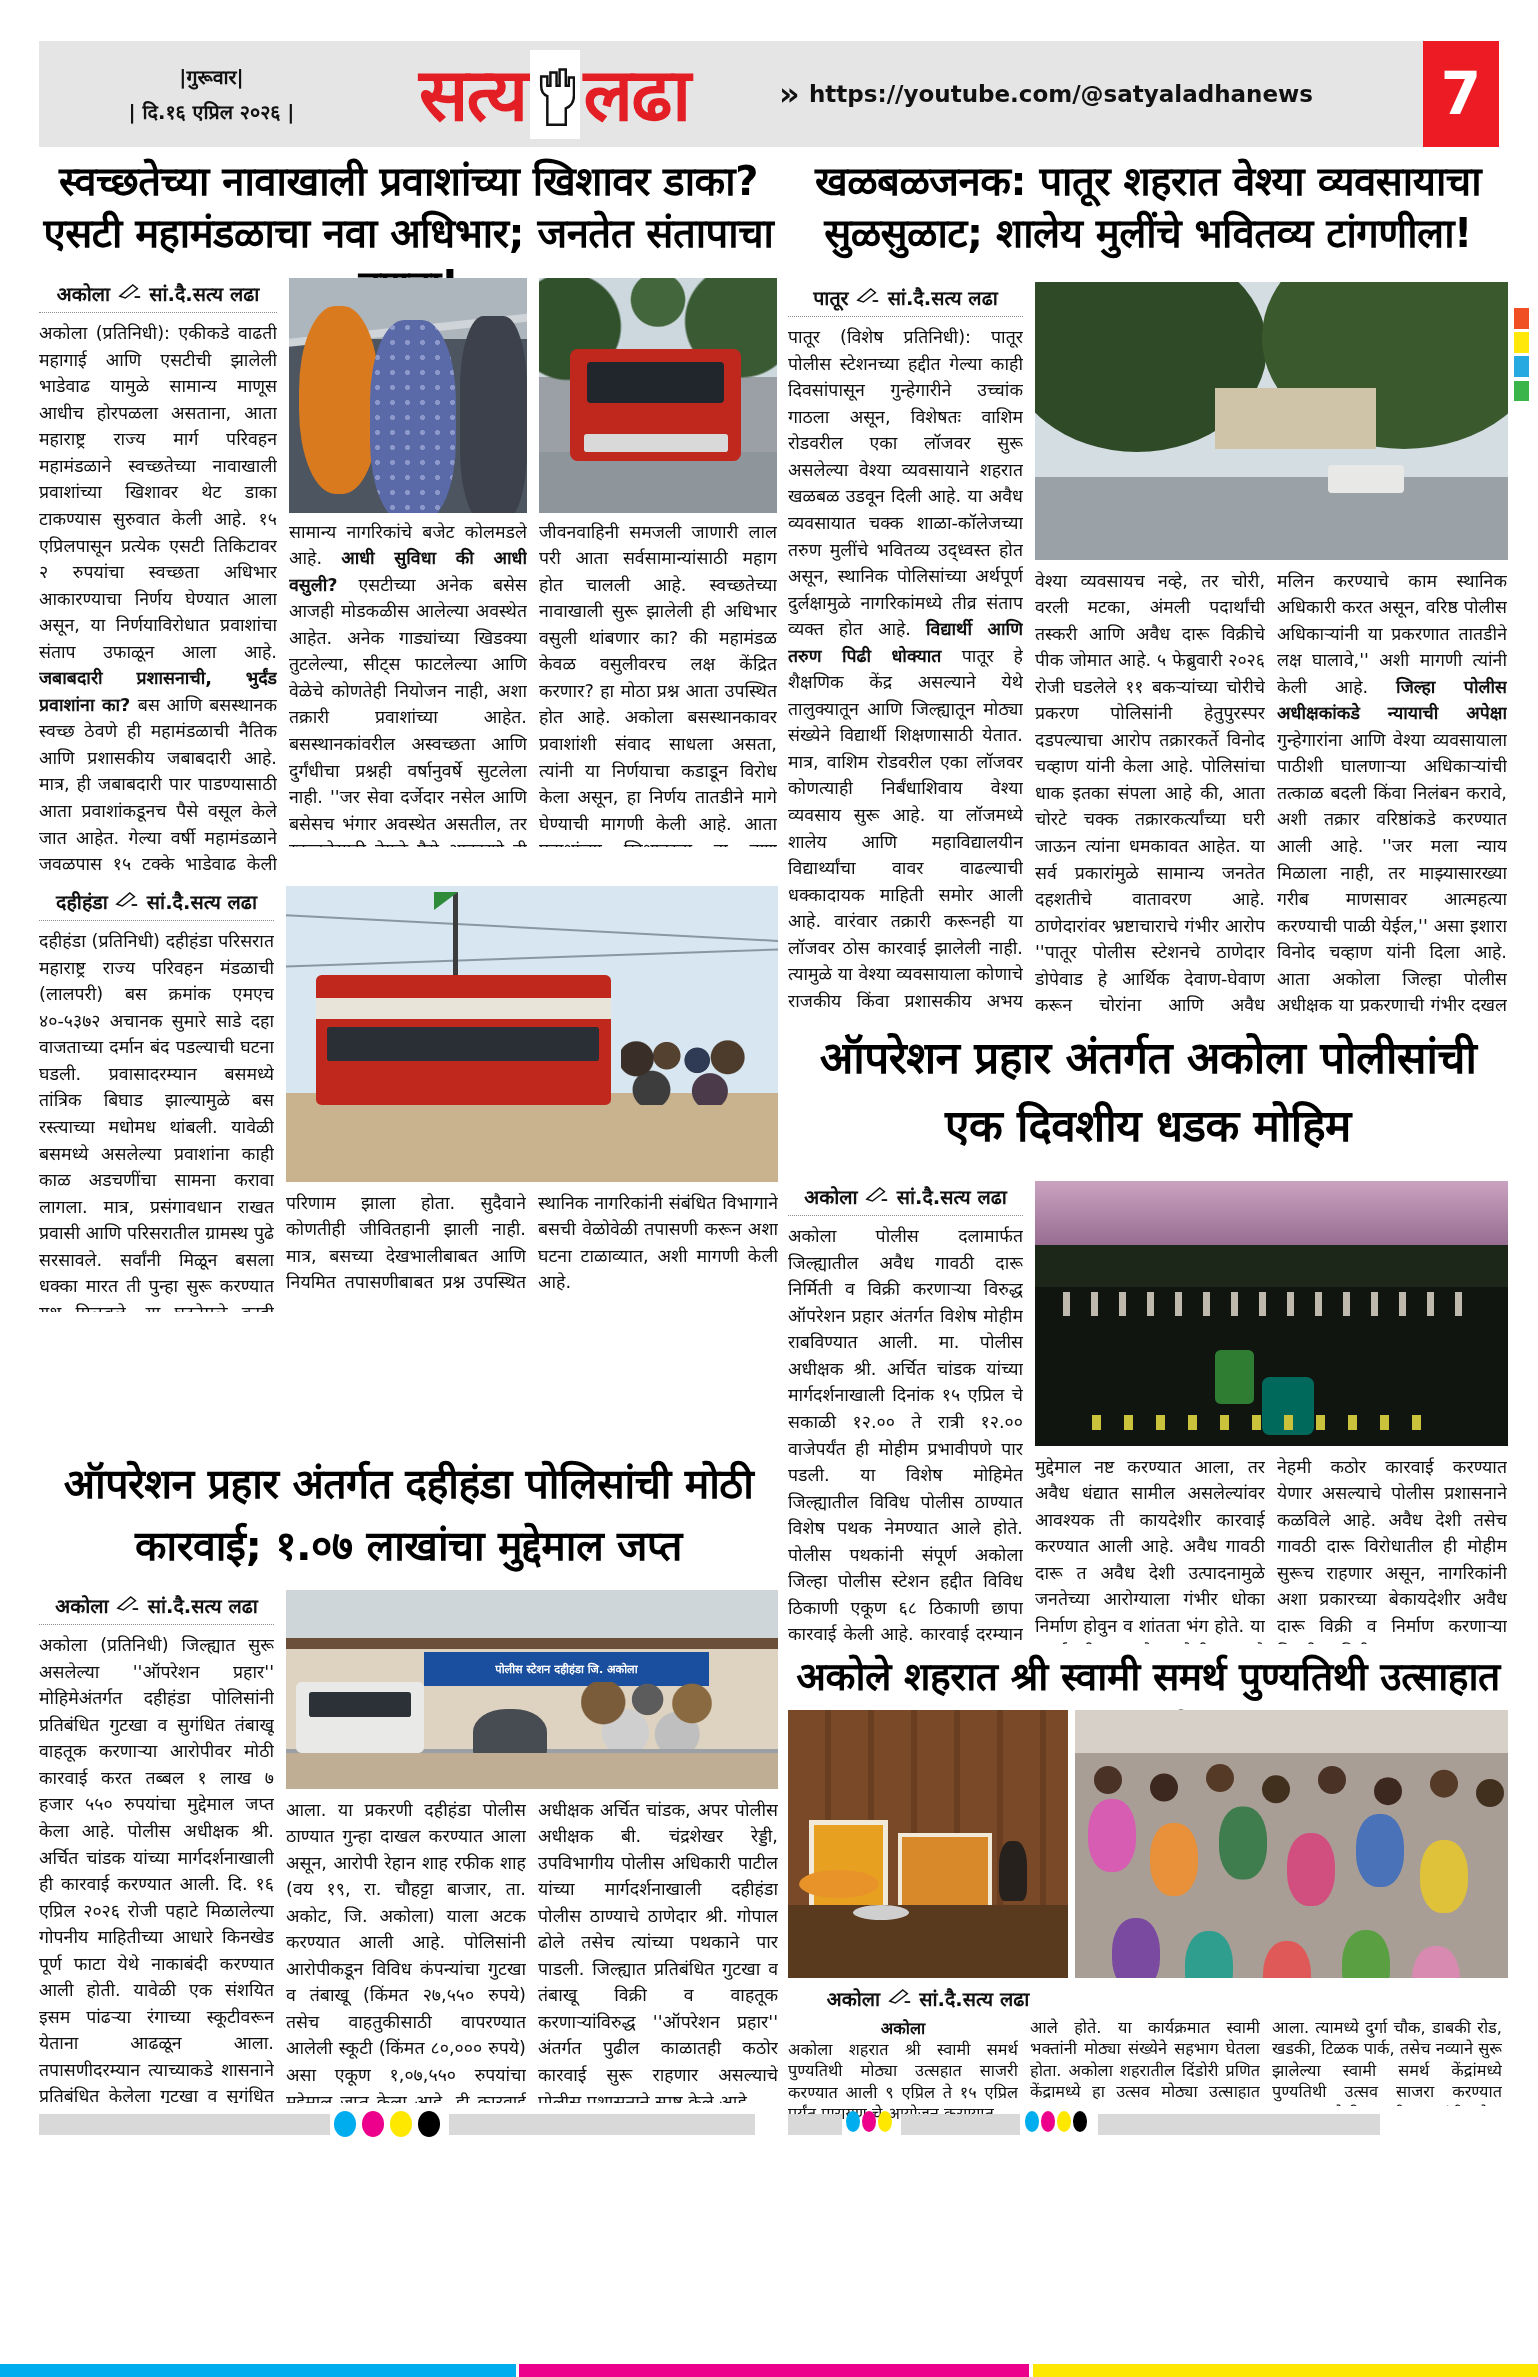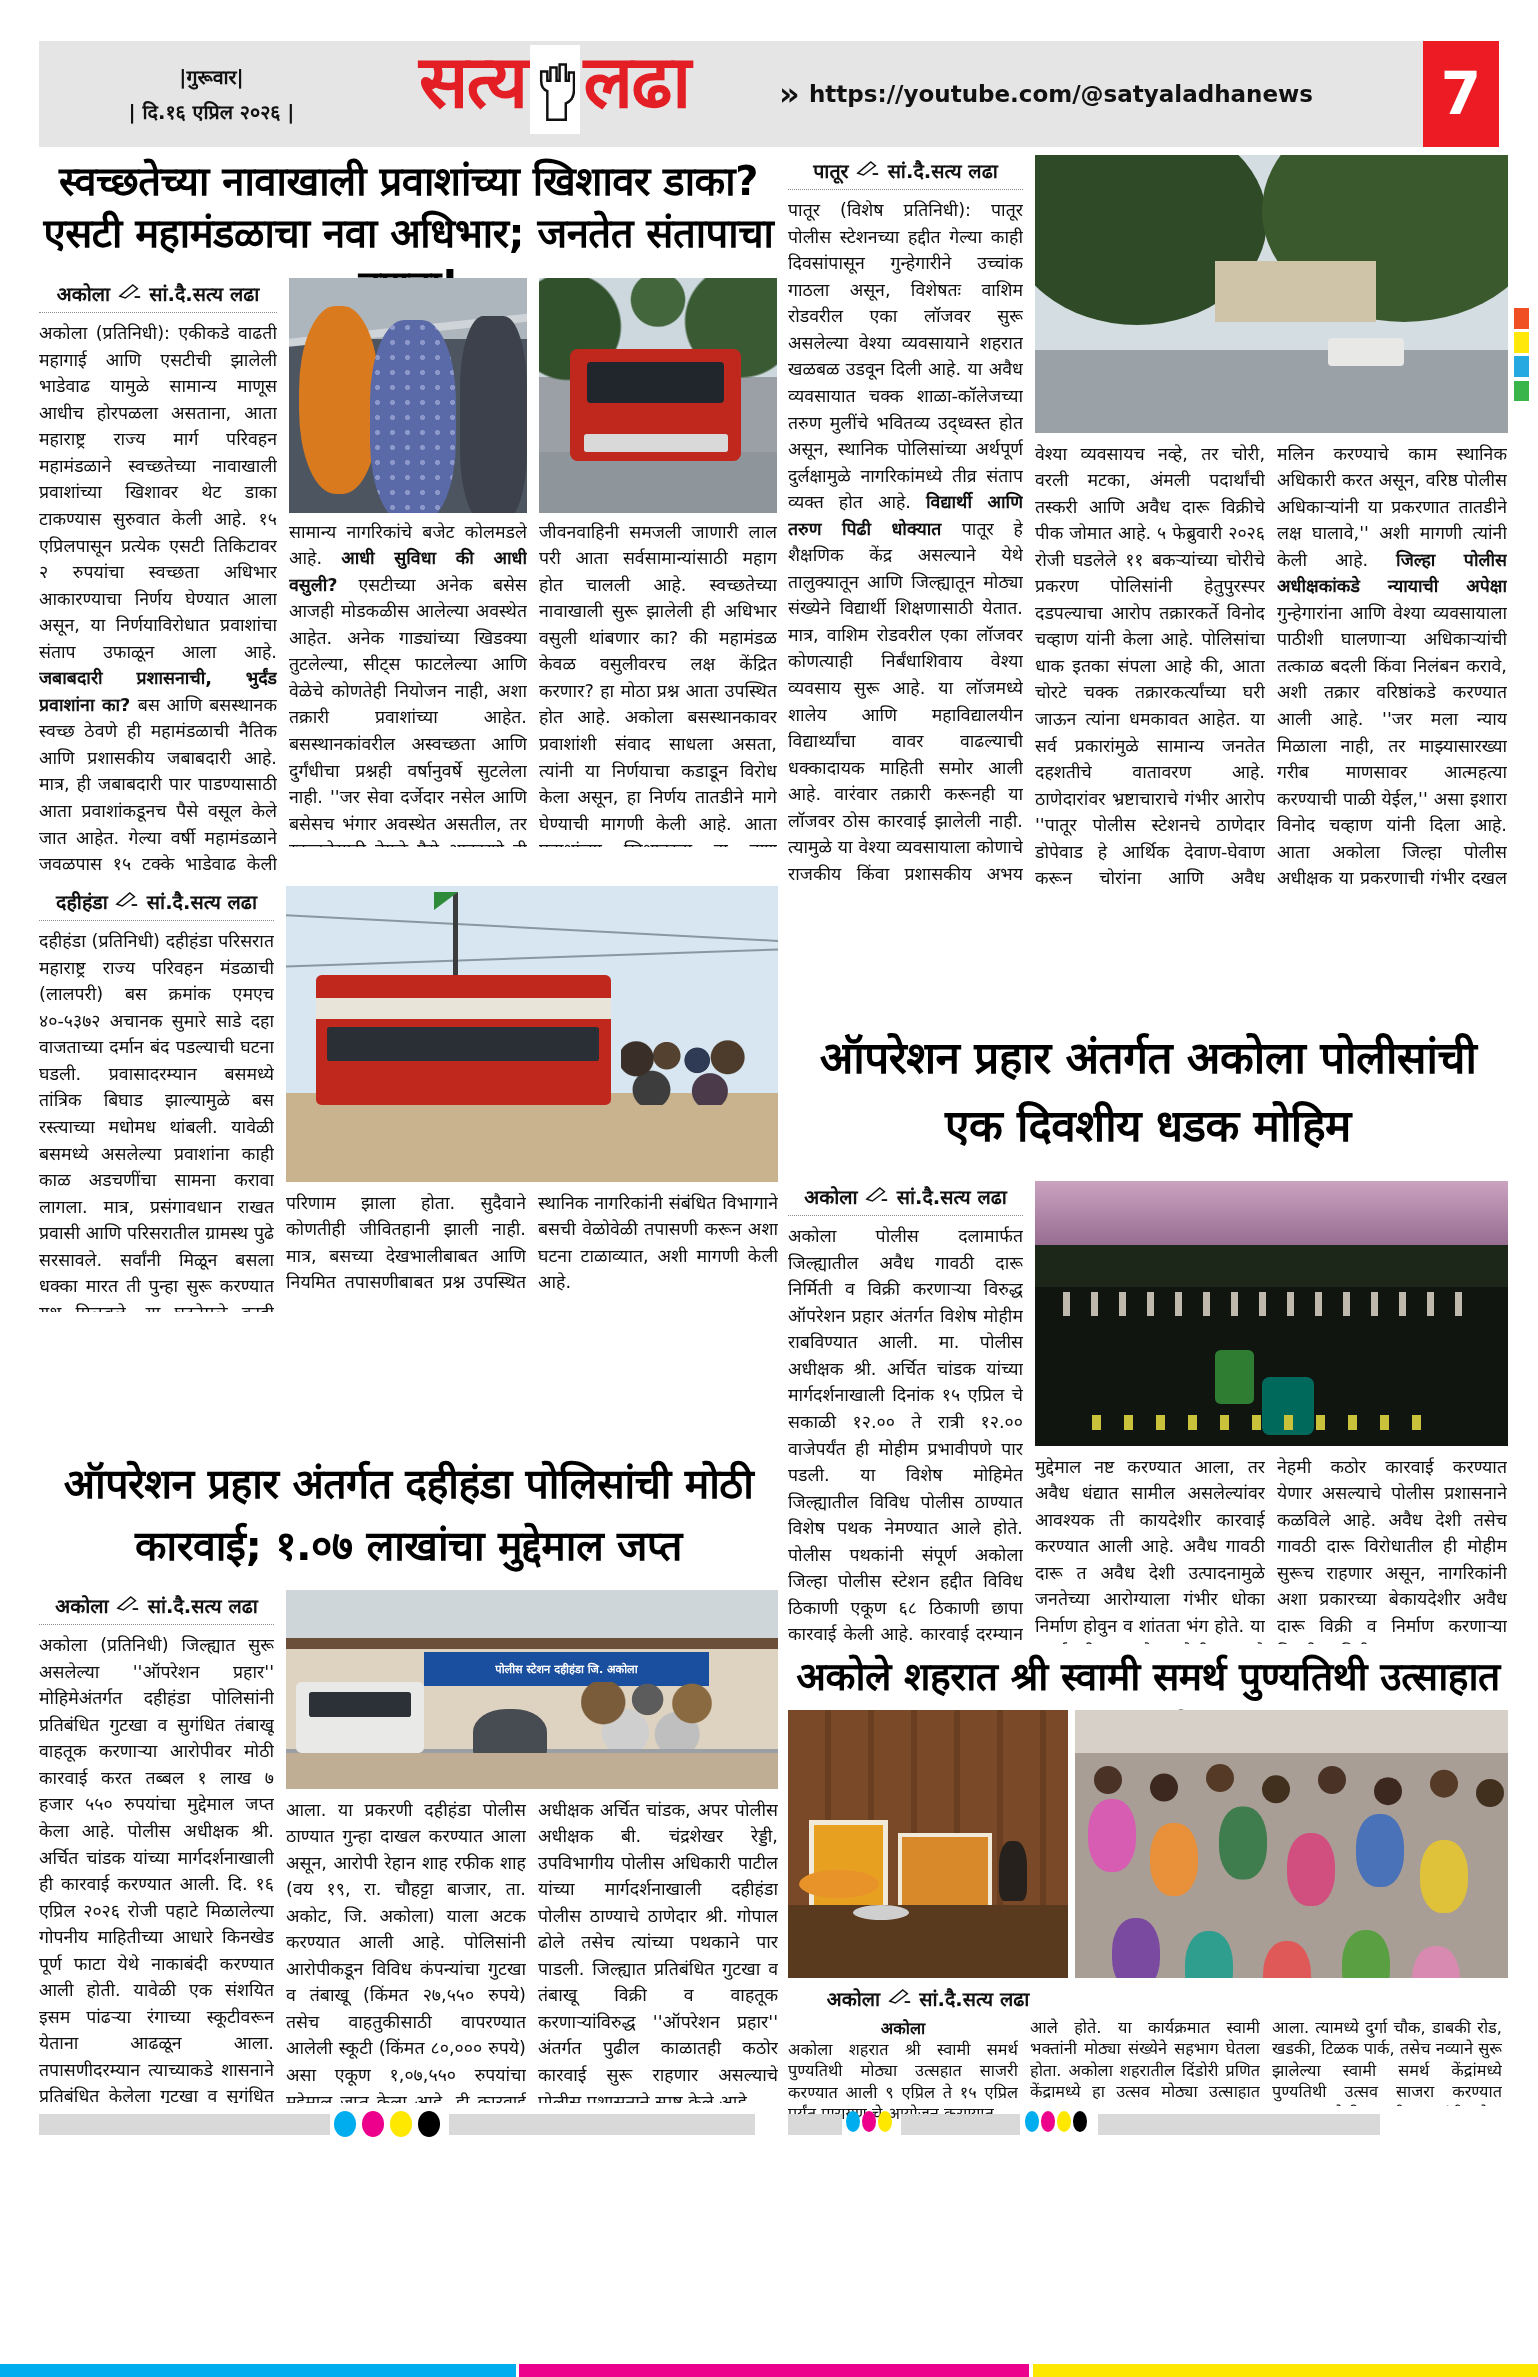--- a/index.html
+++ b/index.html
@@ -2,21 +2,21 @@
 <html style="font-size:15px"><head>
 <meta charset="utf-8">
 <style>
   html,body{margin:0;padding:0;}
   body{width:1538px;height:2377px;background:#fff;font-family:"DejaVu Sans","Liberation Sans",sans-serif;color:#111;}
   #page{position:relative;width:1538px;height:2377px;overflow:hidden;background:#fff;}
 
   
   .hdr{position:absolute;left:39px;top:41px;width:1460px;height:106px;background:#e5e5e5;}
   .hdr-date{position:absolute;left:56px;top:13px;width:233px;height:80px;display:flex;flex-direction:column;justify-content:center;align-items:center;gap:7.5px;font-weight:bold;font-size:19.6px;color:#111;}
-  .masthead{position:absolute;left:380px;top:3.7px;height:99px;display:flex;align-items:flex-start;gap:3.7px;}
+  .masthead{position:absolute;left:380px;top:3.7px;height:99px;display:flex;align-items:center;gap:3.7px;}
   .masthead .wd{font-size:73px;font-weight:900;color:#e31e25;letter-spacing:-1.9px;line-height:1;}
   .fist{width:50px;height:89px;background:#fff;display:flex;align-items:center;justify-content:center;}
   .hdr-url{position:absolute;right:186px;top:0;height:106px;display:flex;align-items:center;gap:9.3px;font-weight:bold;}
   .hdr-url .arr{font-size:32px;line-height:1;color:#111;}
   .hdr-url .u{font-size:23px;color:#111;}
   .pageno{position:absolute;right:0;top:0;width:76px;height:106px;background:#ed1c24;display:flex;align-items:center;justify-content:center;}
   .pageno span{color:#fff;font-size:58px;font-weight:900;}
 
   
   .art{position:absolute;}
@@ -203,20 +203,21 @@
               <div class="ws"></div>
               <div class="gr"></div>
             </div>
         </div>
         <div class="txt"><span>जीवनवाहिनी समजली जाणारी लाल परी आता सर्वसामान्यांसाठी महाग होत चालली आहे. स्वच्छतेच्या नावाखाली सुरू झालेली ही अधिभार वसुली थांबणार का? की महामंडळ केवळ वसुलीवरच लक्ष केंद्रित करणार? हा मोठा प्रश्न आता उपस्थित होत आहे. अकोला बसस्थानकावर प्रवाशांशी संवाद साधला असता, त्यांनी या निर्णयाचा कडाडून विरोध केला असून, हा निर्णय तातडीने मागे घेण्याची मागणी केली आहे. आता प्रवाशांच्या खिशावरचा हा ताण सरकार कमी करणार की एसटीचा प्रवास केवळ श्रीमंतांसाठीच उरणार, या प्रश्नांची उत्तरे आता जनतेला हवी आहेत.</span></div>
       </div>
     </div>
   </div>
 
   <div class="art a2">
+    <div class="hl">खळबळजनक: पातूर शहरात वेश्या व्यवसायाचा सुळसुळाट; शालेय मुलींचे भवितव्य टांगणीला!</div>
     <div class="cols">
       <div class="c1">
         <div class="byline">
           <span>पातूर</span>
           <span><svg width="24" height="17" viewBox="0 0 26 18">
                 <path d="M2 14 L16 2 l5 4 L8 16 z" fill="#fff" stroke="#111" stroke-width="1.6"></path>
                 <path d="M18 14 h6 v2 h-6z" fill="#111"></path>
               </svg></span>
           <span>सां.दै.सत्य लढा</span>
         </div>

